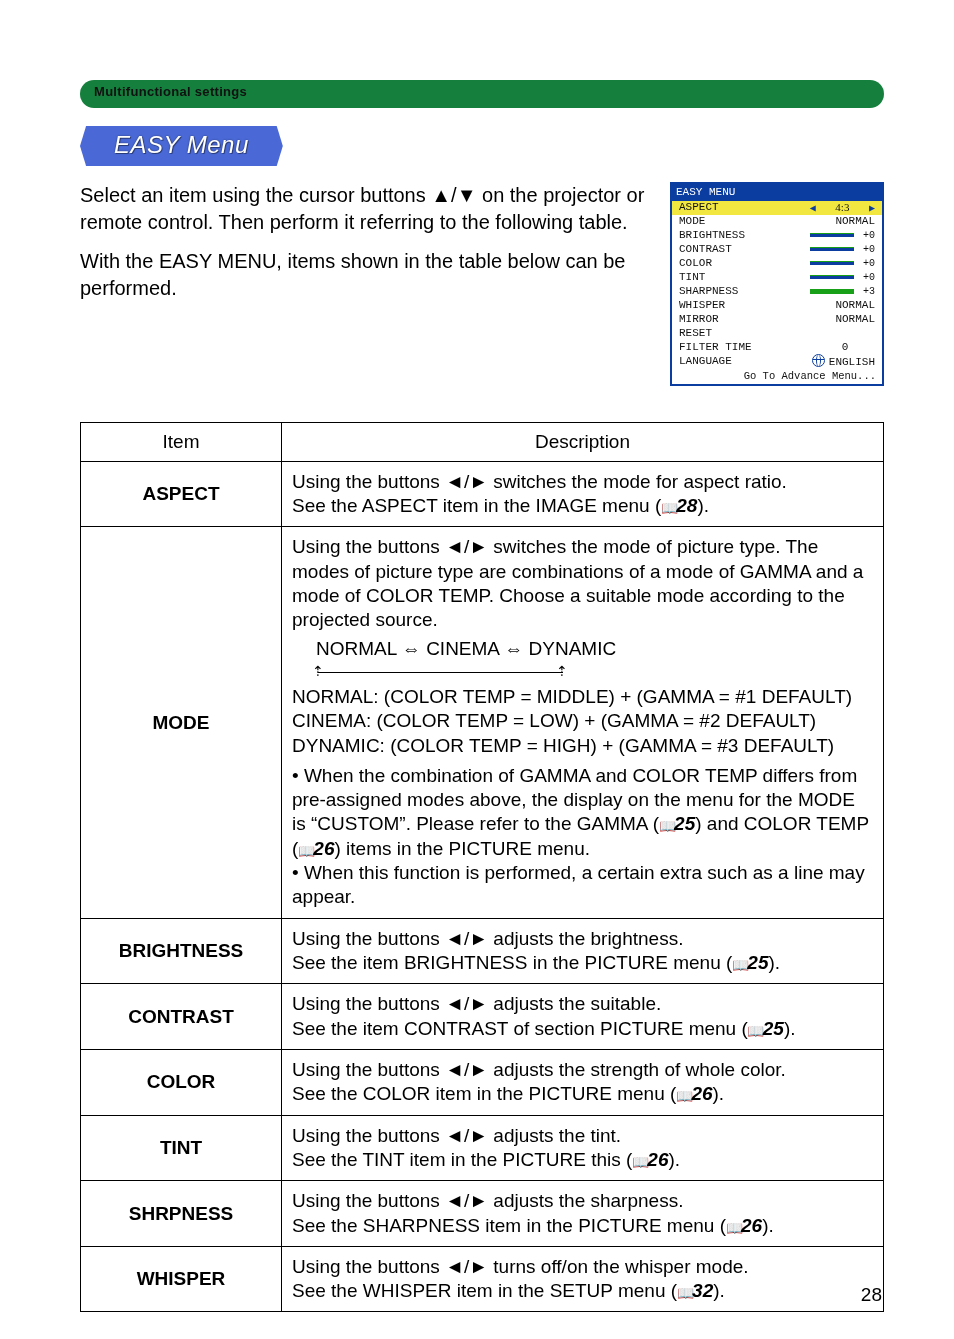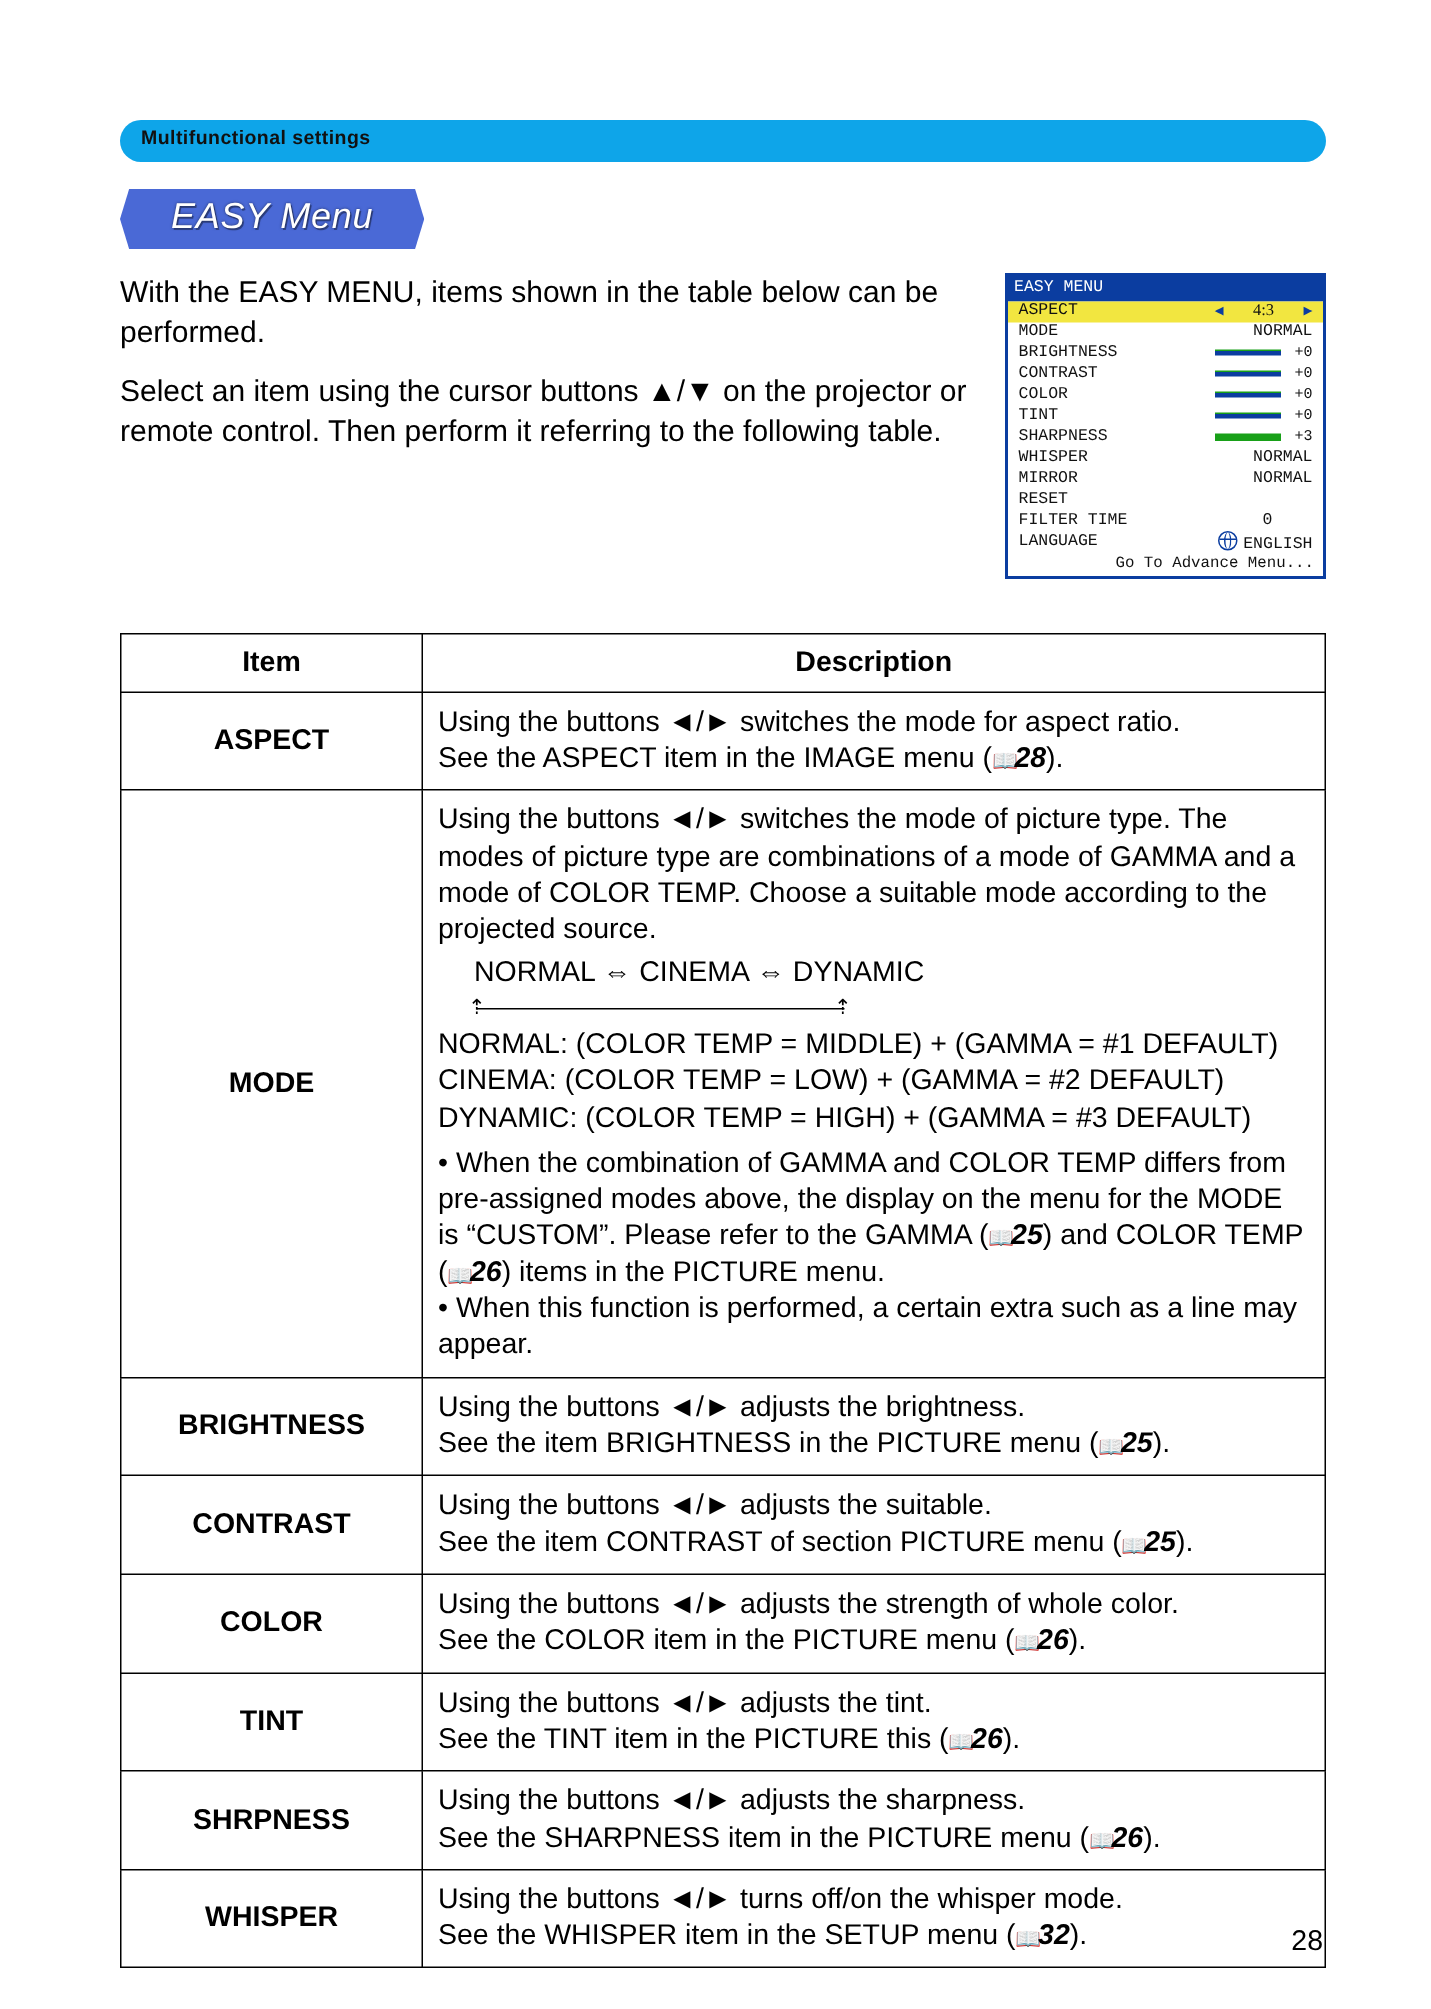--- a/index.html
+++ b/index.html
@@ -12,21 +12,21 @@
 .page {
   width: 954px;
   min-height: 1339px;
   position: relative;
   padding: 80px 70px 40px 80px;
   box-sizing: border-box;
 }
 
 
 .section-pill {
-  background: #0ea5e9;
+  background: #15803d;
   border-radius: 14px;
   padding: 3px 18px 3px 14px;
   font-family: "Arial Black", Arial, sans-serif;
   font-size: 13px;
   font-weight: 900;
   color: #111;
   letter-spacing: 0.3px;
   margin-bottom: 18px;
   height: 22px;
   line-height: 18px;
@@ -120,21 +120,21 @@
   font-size: 19px;
 }
 table.main th, table.main td {
   border: 1.5px solid #000;
   padding: 8px 10px;
   vertical-align: middle;
   text-align: left;
 }
 table.main th {
   text-align: center;
-  font-weight: bold;
+  font-weight: normal;
 }
 table.main td.item {
   text-align: center;
   font-weight: bold;
   width: 180px;
 }
 table.main td.desc { line-height: 1.28; }
 table.main .manual-icon {
   display:inline-block; width:15px; height:12px; vertical-align:-1px;
 }
@@ -166,22 +166,22 @@
 <body>
 
 <div class="page">
 
   <div class="section-pill">Multifunctional settings</div>
 
   <div class="easy-lozenge">EASY Menu</div>
 
   <div class="intro-block">
     <div class="intro-text">
+      <p>Select an item using the cursor buttons ▲/▼ on the projector or remote control. Then perform it referring to the following table.</p>
       <p>With the EASY MENU, items shown in the table below can be performed.</p>
-      <p>Select an item using the cursor buttons ▲/▼ on the projector or remote control. Then perform it referring to the following table.</p>
     </div>
 
     <div class="osd">
       <div class="osd-head">EASY MENU</div>
 
       <div class="row active">
         <span>ASPECT</span>
         <span>
           <span class="tri-l">◀</span>
           <span style="display:inline-block; width:40px; text-align:center;font-family:Liberation Serif, serif;">4:3</span>

